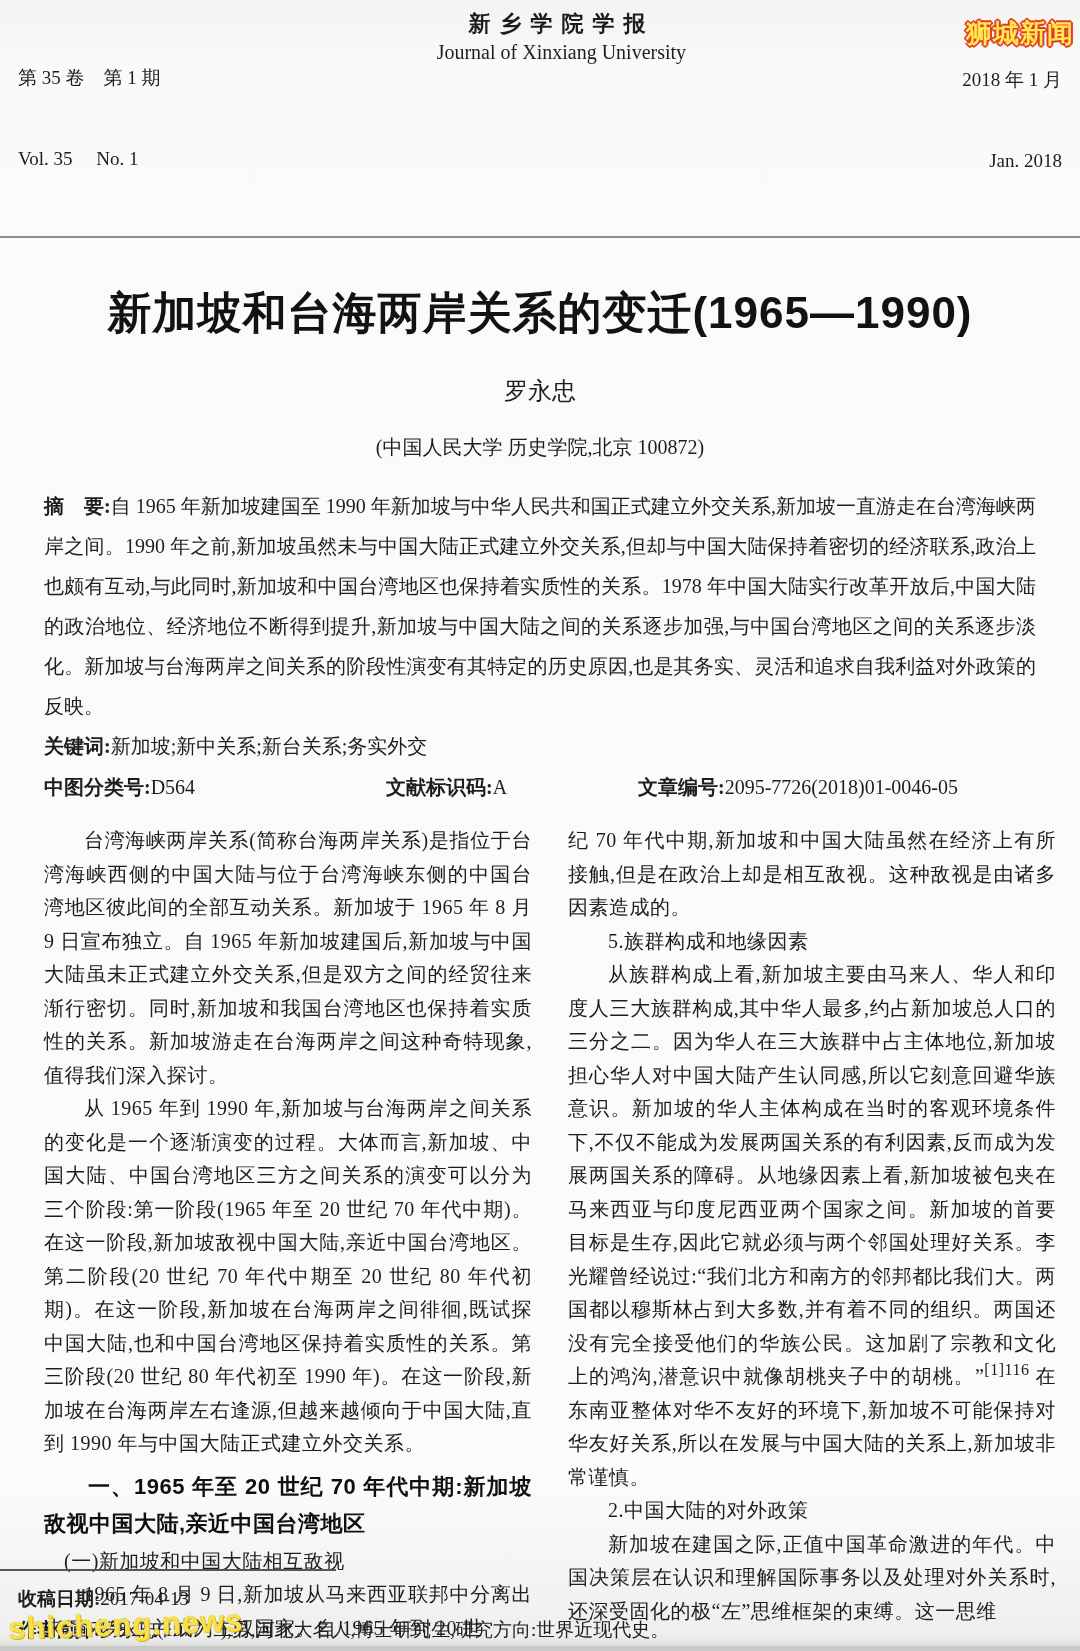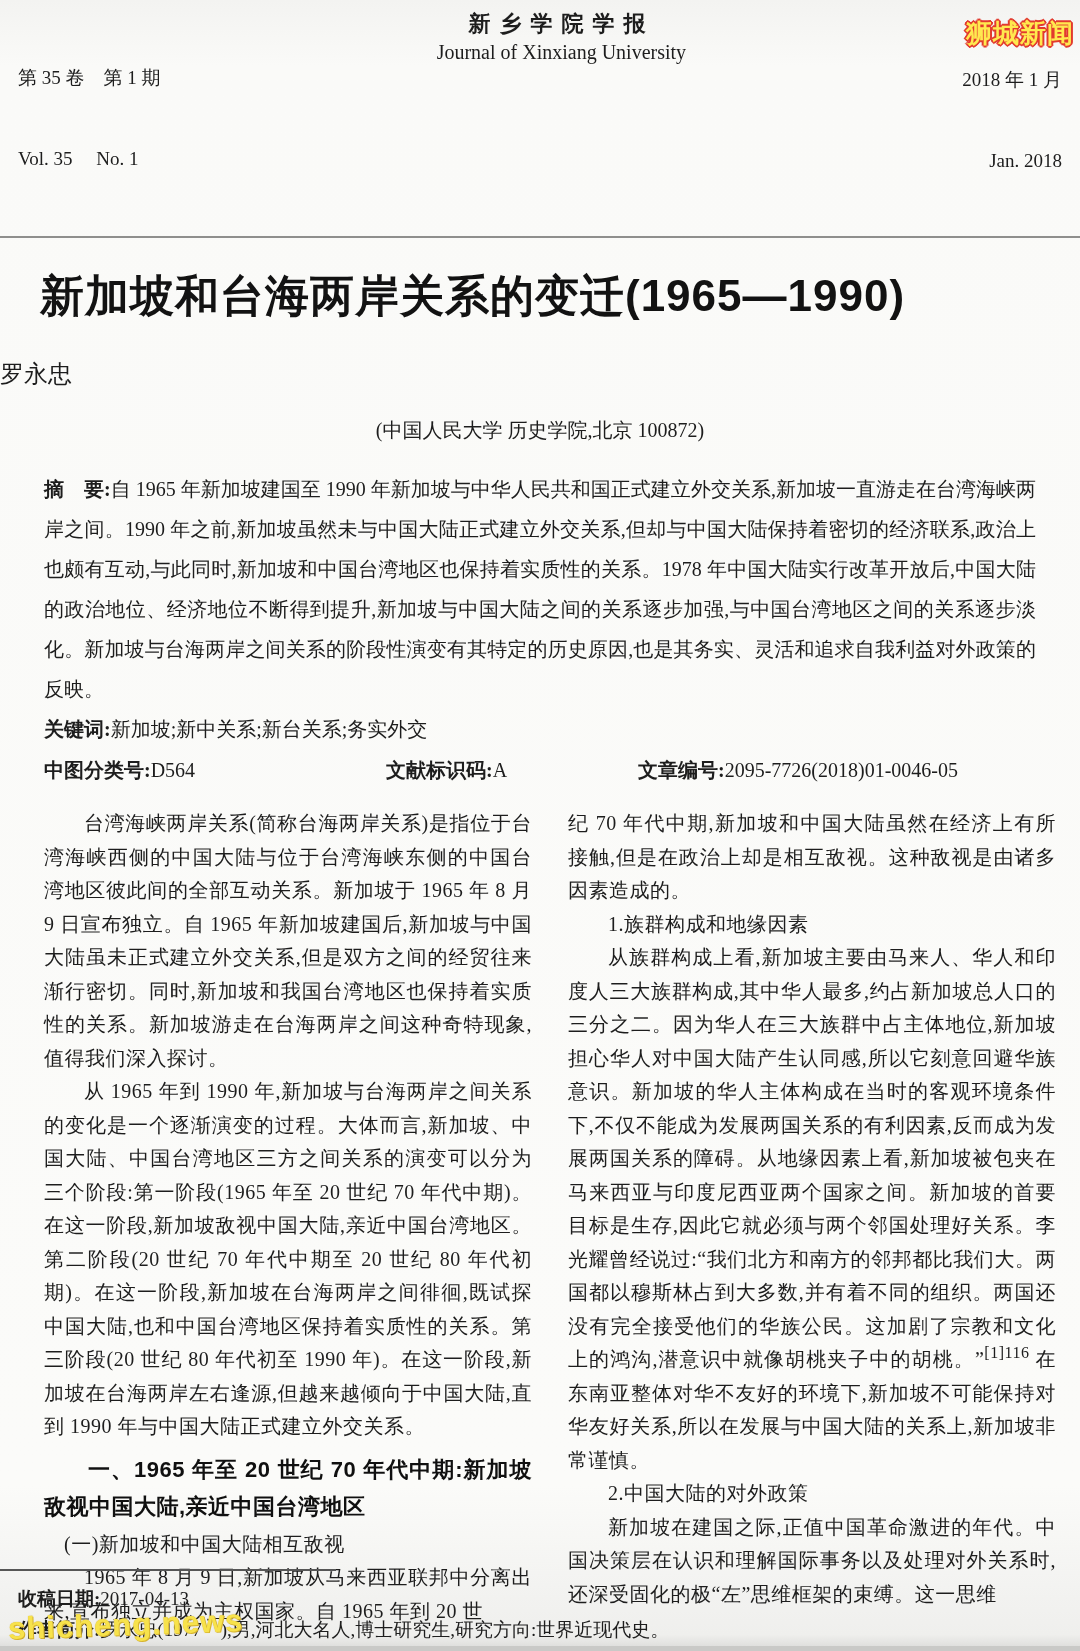--- a/index.html
+++ b/index.html
@@ -37,26 +37,27 @@
   }
   .wm-bottom{
     left:8px;bottom:8px;
     font-size:31px;font-weight:bold;letter-spacing:1px;
     transform:rotate(-2deg);
     color:#f7e24b;
     text-shadow:0 0 1px #caa52a, 1px 1px 0 #d8b52f;
   }
   
   .title{
-    margin:29px 40px 0 40px;
+    margin:46px 40px 0 40px;
+    text-align:center;
     font-family:"Liberation Sans",sans-serif;
     font-size:44px;font-weight:bold;letter-spacing:1px;line-height:58px;
     color:#121212;
   }
-  .author{margin-top:34px;font-size:24px;line-height:30px;}
+  .author{margin-top:34px;text-align:center;font-size:24px;line-height:30px;}
   .affiliation{margin-top:28px;text-align:center;font-size:20px;line-height:26px;}
   .abstract,.keywords{
     margin:0 44px;
     font-size:20px;line-height:40px;
     text-align:justify;
   }
   .abstract{margin-top:26px;}
   .lbl{font-weight:bold;}
   .meta-line{
     margin:0 44px;
@@ -143,21 +144,21 @@
   <div class="columns">
     <div class="col">
       <p class="bp ind">台湾海峡两岸关系(简称台海两岸关系)是指位于台湾海峡西侧的中国大陆与位于台湾海峡东侧的中国台湾地区彼此间的全部互动关系。新加坡于 1965 年 8 月 9 日宣布独立。自 1965 年新加坡建国后,新加坡与中国大陆虽未正式建立外交关系,但是双方之间的经贸往来渐行密切。同时,新加坡和我国台湾地区也保持着实质性的关系。新加坡游走在台海两岸之间这种奇特现象,值得我们深入探讨。</p>
       <p class="bp ind">从 1965 年到 1990 年,新加坡与台海两岸之间关系的变化是一个逐渐演变的过程。大体而言,新加坡、中国大陆、中国台湾地区三方之间关系的演变可以分为三个阶段:第一阶段(1965 年至 20 世纪 70 年代中期)。在这一阶段,新加坡敌视中国大陆,亲近中国台湾地区。第二阶段(20 世纪 70 年代中期至 20 世纪 80 年代初期)。在这一阶段,新加坡在台海两岸之间徘徊,既试探中国大陆,也和中国台湾地区保持着实质性的关系。第三阶段(20 世纪 80 年代初至 1990 年)。在这一阶段,新加坡在台海两岸左右逢源,但越来越倾向于中国大陆,直到 1990 年与中国大陆正式建立外交关系。</p>
       <h2 class="h1s">一、1965 年至 20 世纪 70 年代中期:新加坡敌视中国大陆,亲近中国台湾地区</h2>
       <div class="h2s">(一)新加坡和中国大陆相互敌视</div>
       <p class="bp ind">1965 年 8 月 9 日,新加坡从马来西亚联邦中分离出来,宣布独立并成为主权国家。自 1965 年到 20 世</p>
     </div>
     <div class="col">
       <p class="bp">纪 70 年代中期,新加坡和中国大陆虽然在经济上有所接触,但是在政治上却是相互敌视。这种敌视是由诸多因素造成的。</p>
-      <div class="h3s">1.族群构成和地缘因素</div>
+      <div class="h3s">5.族群构成和地缘因素</div>
       <p class="bp ind"><span>从族群构成上看,新加坡主要由马来人、华人和印度人三大族群构成,其中华人最多,约占新加坡总人口的三分之二。因为华人在三大族群中占主体地位,新加坡担心华人对中国大陆产生认同感,所以它刻意回避华族意识。新加坡的华人主体构成在当时的客观环境条件下,不仅不能成为发展两国关系的有利因素,反而成为发展两国关系的障碍。从地缘因素上看,新加坡被包夹在马来西亚与印度尼西亚两个国家之间。新加坡的首要目标是生存,因此它就必须与两个邻国处理好关系。李光耀曾经说过:“我们北方和南方的邻邦都比我们大。两国都以穆斯林占到大多数,并有着不同的组织。两国还没有完全接受他们的华族公民。这加剧了宗教和文化上的鸿沟,潜意识中就像胡桃夹子中的胡桃。”</span><sup>[1]116</sup><span> 在东南亚整体对华不友好的环境下,新加坡不可能保持对华友好关系,所以在发展与中国大陆的关系上,新加坡非常谨慎。</span></p>
       <div class="h3s">2.中国大陆的对外政策</div>
       <p class="bp ind">新加坡在建国之际,正值中国革命激进的年代。中国决策层在认识和理解国际事务以及处理对外关系时,还深受固化的极“左”思维框架的束缚。这一思维</p>
     </div>
   </div>
 
   <div class="footer">
     <div class="foot-rule"></div>
     <div class="foot-line"><span class="lbl">收稿日期:</span><span>2017-04-13</span></div>
     <div class="foot-line"><span class="lbl">作者简介:</span><span>罗永忠(1977　),男,河北大名人,博士研究生,研究方向:世界近现代史。</span></div>

